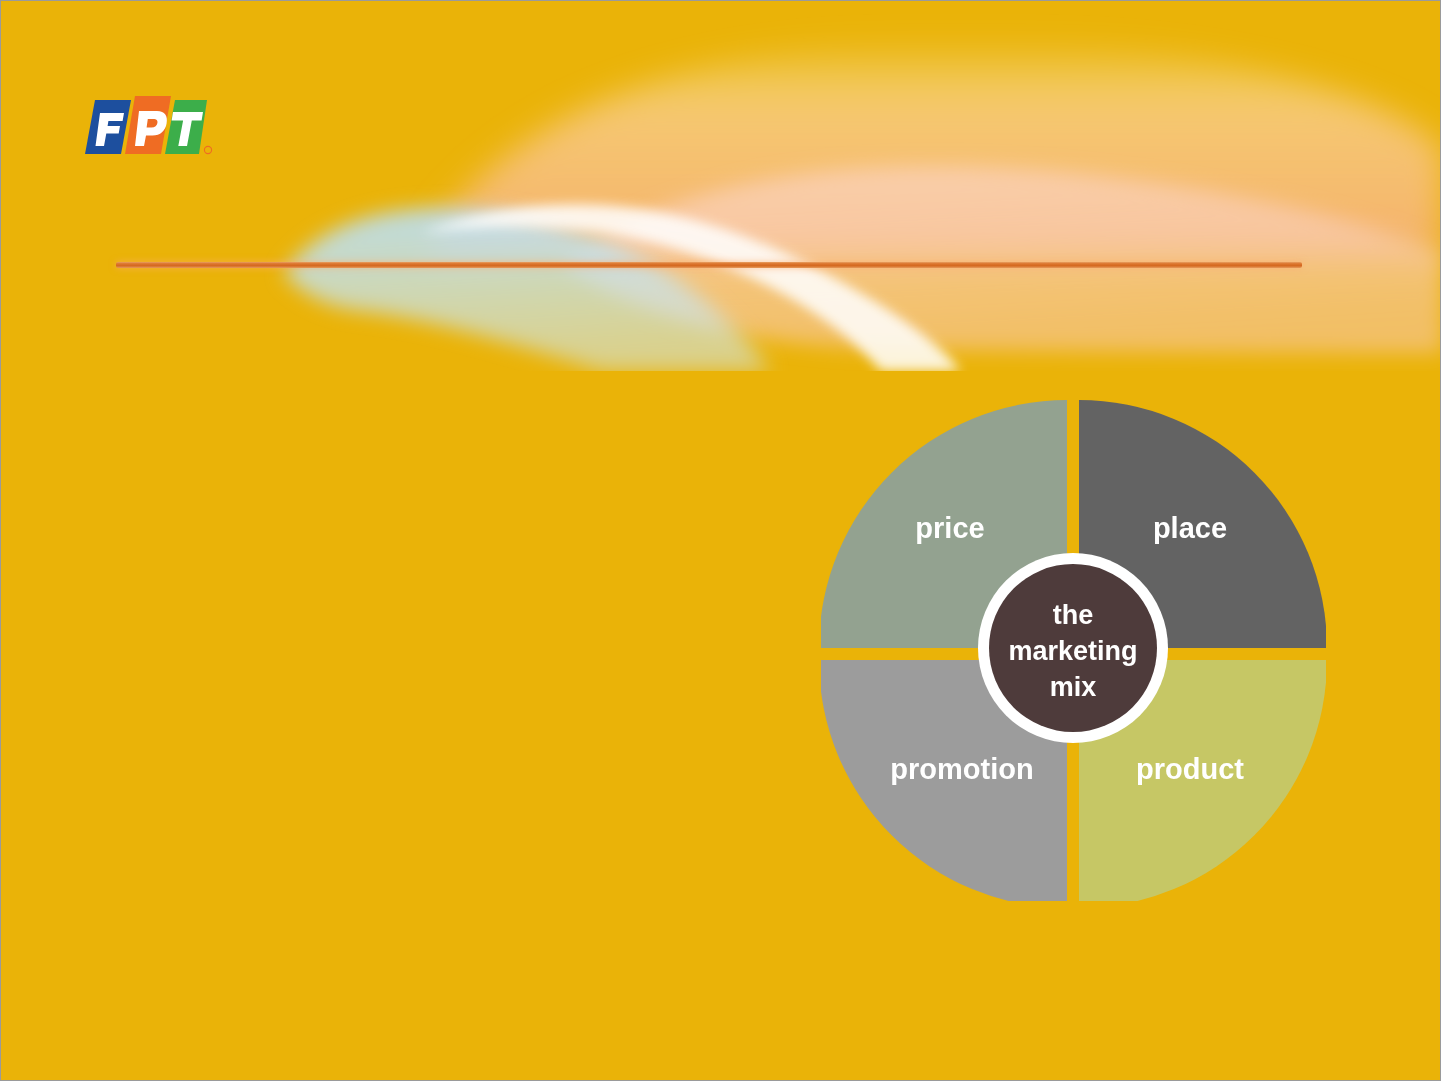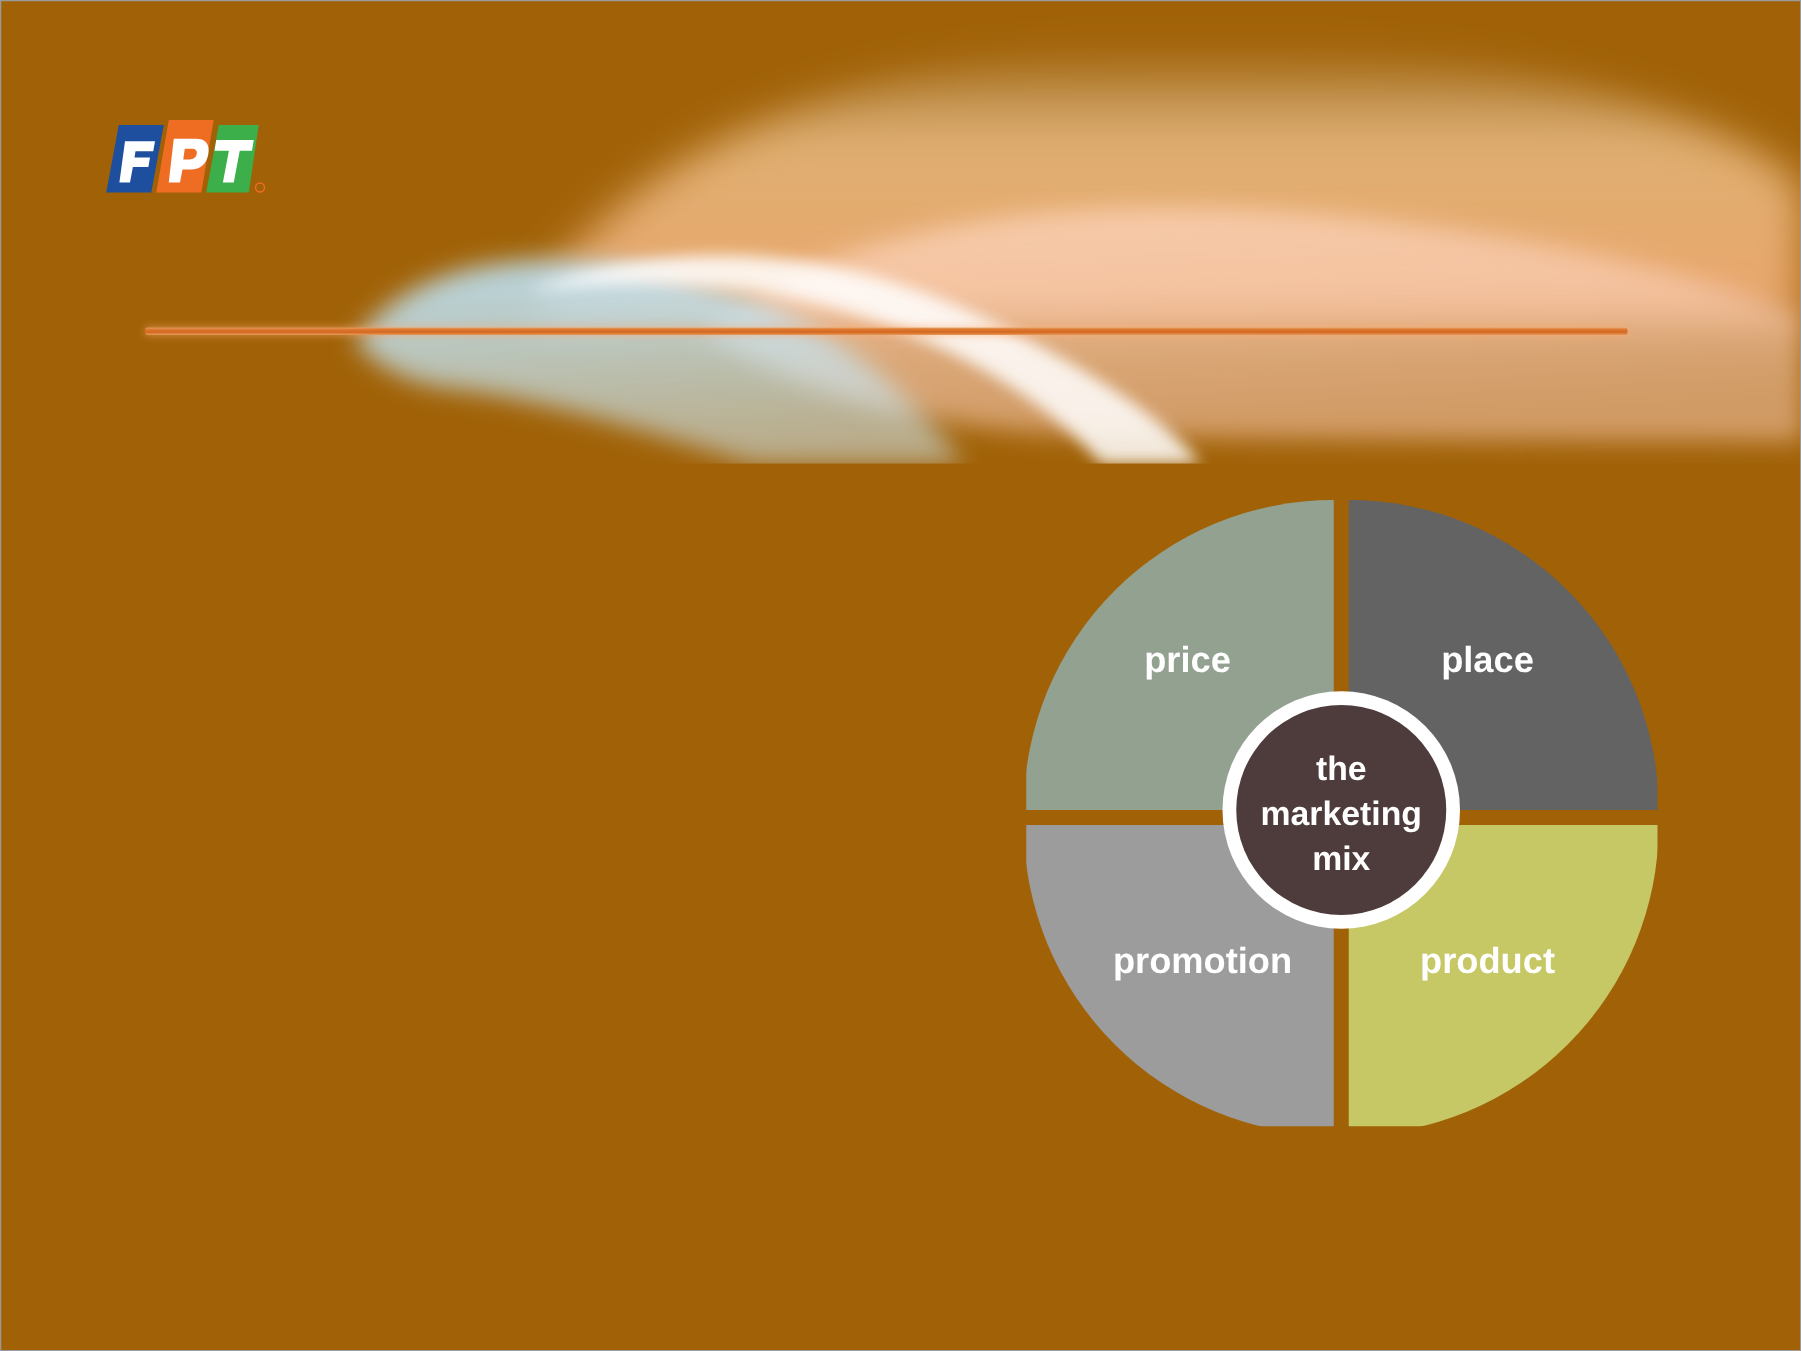--- a/index.html
+++ b/index.html
@@ -13,21 +13,21 @@
     font-family: "Liberation Sans", sans-serif;
     overflow: hidden;
   }
 
   
   #slide {
     position: absolute;
     left: 0; top: 0;
     width: 1441px;
     height: 1081px;
-    background: #a16207;
+    background: #eab308;
     box-sizing: border-box;
     border: 1px solid #9a9a9a;
     overflow: hidden;
   }
 
   
   #header-decor {
     position: absolute;
     left: 0; top: 0;
     width: 1441px;

